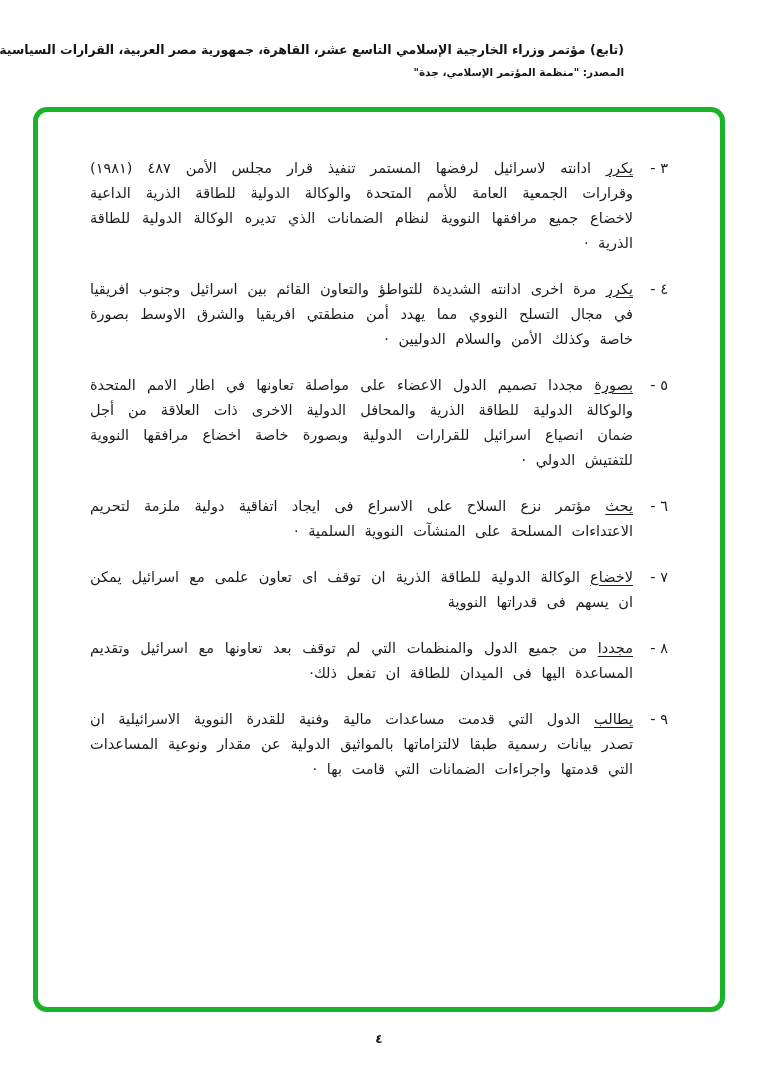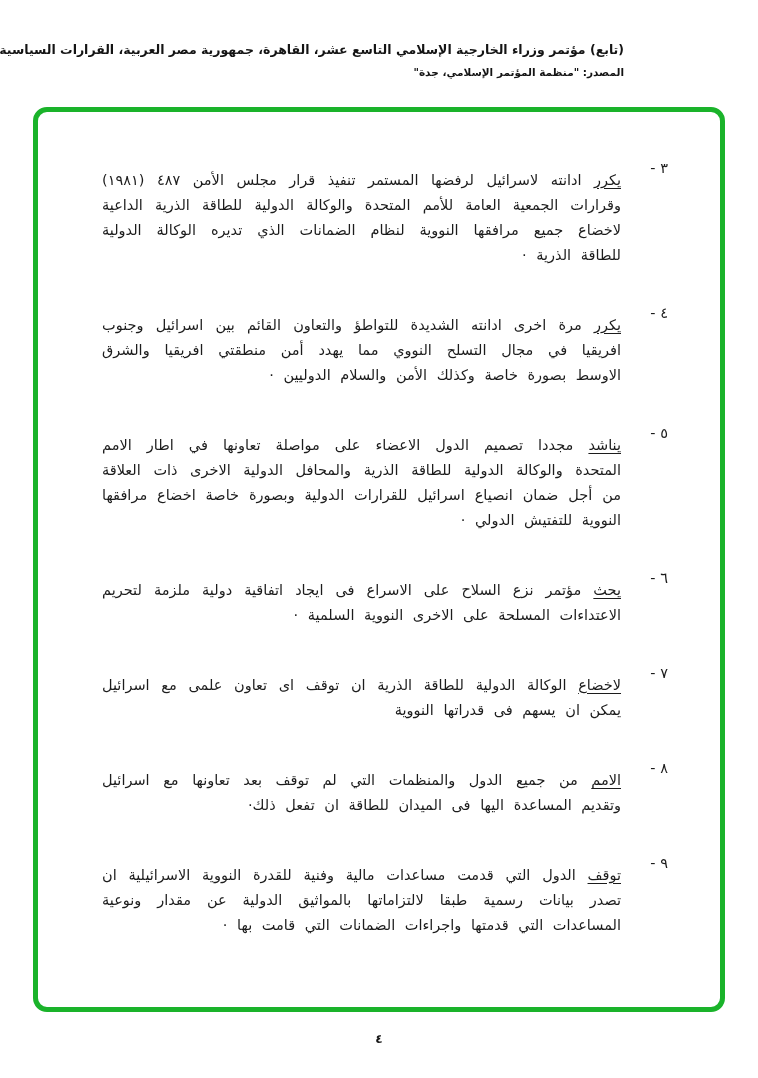--- a/index.html
+++ b/index.html
@@ -59,21 +59,21 @@
   }
   .item-marker {
     flex: 0 0 26px;
     font-size: 14.5px;
     line-height: 25px;
     white-space: nowrap;
     color: #1c1c1c;
   }
   .item-text {
     flex: 1 1 auto;
-    margin: 12px;
+    margin: 0;
     font-size: 14.5px;
     line-height: 25px;
     text-align: justify;
     word-spacing: 5px;
     color: #1c1c1c;
   }
   .item-lead {
     text-decoration: underline;
     text-underline-offset: 3px;
   }
@@ -106,41 +106,41 @@
         <p class="item-text"><span class="item-lead">يكرر</span> <span>ادانته لاسرائيل لرفضها المستمر تنفيذ قرار مجلس الأمن ٤٨٧ (١٩٨١) وقرارات الجمعية العامة للأمم المتحدة والوكالة الدولية للطاقة الذرية الداعية لاخضاع جميع مرافقها النووية لنظام الضمانات الذي تديره الوكالة الدولية للطاقة الذرية ·</span></p>
       </div>
 
       <div class="doc-item">
         <span class="item-marker">٤ -</span>
         <p class="item-text"><span class="item-lead">يكرر</span> <span>مرة اخرى ادانته الشديدة للتواطؤ والتعاون القائم بين اسرائيل وجنوب افريقيا في مجال التسلح النووي مما يهدد أمن منطقتي افريقيا والشرق الاوسط بصورة خاصة وكذلك الأمن والسلام الدوليين ·</span></p>
       </div>
 
       <div class="doc-item">
         <span class="item-marker">٥ -</span>
-        <p class="item-text"><span class="item-lead">يناشد</span> <span>مجددا تصميم الدول الاعضاء على مواصلة تعاونها في اطار الامم المتحدة والوكالة الدولية للطاقة الذرية والمحافل الدولية الاخرى ذات العلاقة من أجل ضمان انصياع اسرائيل للقرارات الدولية وبصورة خاصة اخضاع مرافقها النووية للتفتيش الدولي ·</span></p>
+        <p class="item-text"><span class="item-lead">بصورة</span> <span>مجددا تصميم الدول الاعضاء على مواصلة تعاونها في اطار الامم المتحدة والوكالة الدولية للطاقة الذرية والمحافل الدولية الاخرى ذات العلاقة من أجل ضمان انصياع اسرائيل للقرارات الدولية وبصورة خاصة اخضاع مرافقها النووية للتفتيش الدولي ·</span></p>
       </div>
 
       <div class="doc-item">
         <span class="item-marker">٦ -</span>
-        <p class="item-text"><span class="item-lead">يحث</span> <span>مؤتمر نزع السلاح على الاسراع فى ايجاد اتفاقية دولية ملزمة لتحريم الاعتداءات المسلحة على الاخرى النووية السلمية ·</span></p>
+        <p class="item-text"><span class="item-lead">يحث</span> <span>مؤتمر نزع السلاح على الاسراع فى ايجاد اتفاقية دولية ملزمة لتحريم الاعتداءات المسلحة على المنشآت النووية السلمية ·</span></p>
       </div>
 
       <div class="doc-item">
         <span class="item-marker">٧ -</span>
         <p class="item-text"><span class="item-lead">لاخضاع</span> <span>الوكالة الدولية للطاقة الذرية ان توقف اى تعاون علمى مع اسرائيل يمكن ان يسهم فى قدراتها النووية</span></p>
       </div>
 
       <div class="doc-item">
         <span class="item-marker">٨ -</span>
-        <p class="item-text"><span class="item-lead">الامم</span> <span>من جميع الدول والمنظمات التي لم توقف بعد تعاونها مع اسرائيل وتقديم المساعدة اليها فى الميدان للطاقة ان تفعل ذلك·</span></p>
+        <p class="item-text"><span class="item-lead">مجددا</span> <span>من جميع الدول والمنظمات التي لم توقف بعد تعاونها مع اسرائيل وتقديم المساعدة اليها فى الميدان للطاقة ان تفعل ذلك·</span></p>
       </div>
 
       <div class="doc-item">
         <span class="item-marker">٩ -</span>
-        <p class="item-text"><span class="item-lead">توقف</span> <span>الدول التي قدمت مساعدات مالية وفنية للقدرة النووية الاسرائيلية ان تصدر بيانات رسمية طبقا لالتزاماتها بالمواثيق الدولية عن مقدار ونوعية المساعدات التي قدمتها واجراءات الضمانات التي قامت بها ·</span></p>
+        <p class="item-text"><span class="item-lead">يطالب</span> <span>الدول التي قدمت مساعدات مالية وفنية للقدرة النووية الاسرائيلية ان تصدر بيانات رسمية طبقا لالتزاماتها بالمواثيق الدولية عن مقدار ونوعية المساعدات التي قدمتها واجراءات الضمانات التي قامت بها ·</span></p>
       </div>
 
     </div>
   </div>
 
   <div class="page-number">٤</div>
 
 </div>
 
 </body></html>

